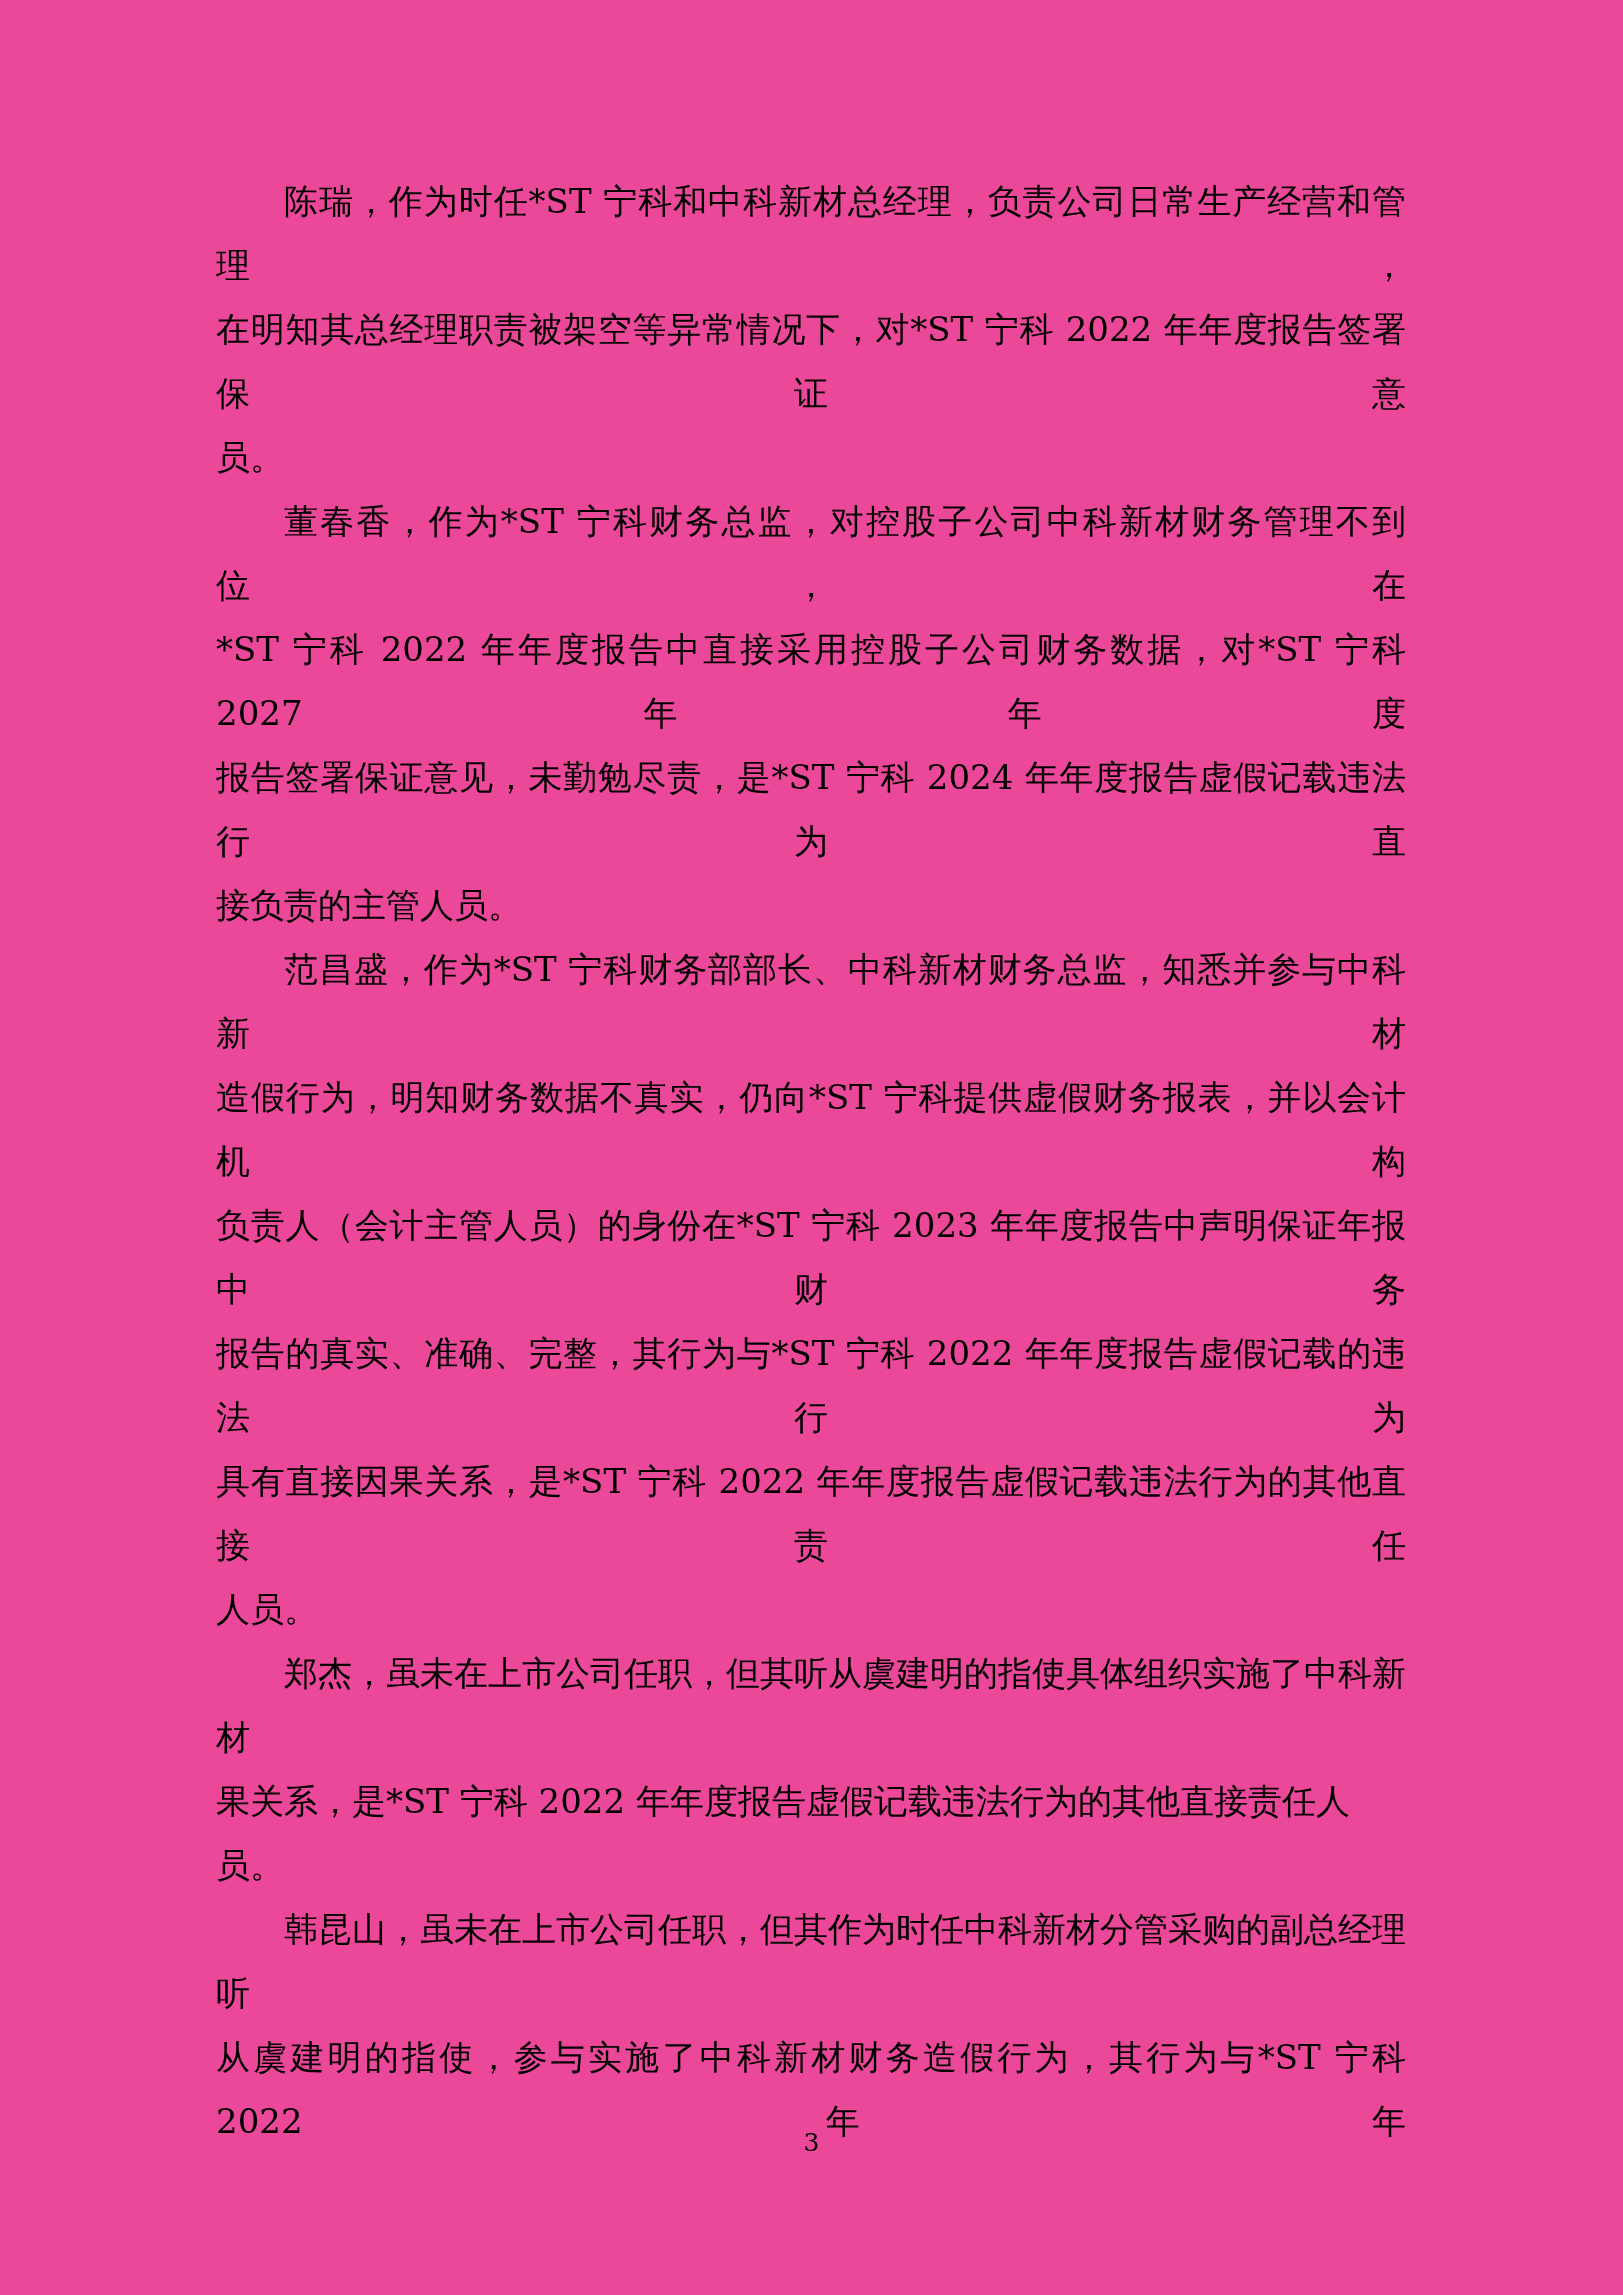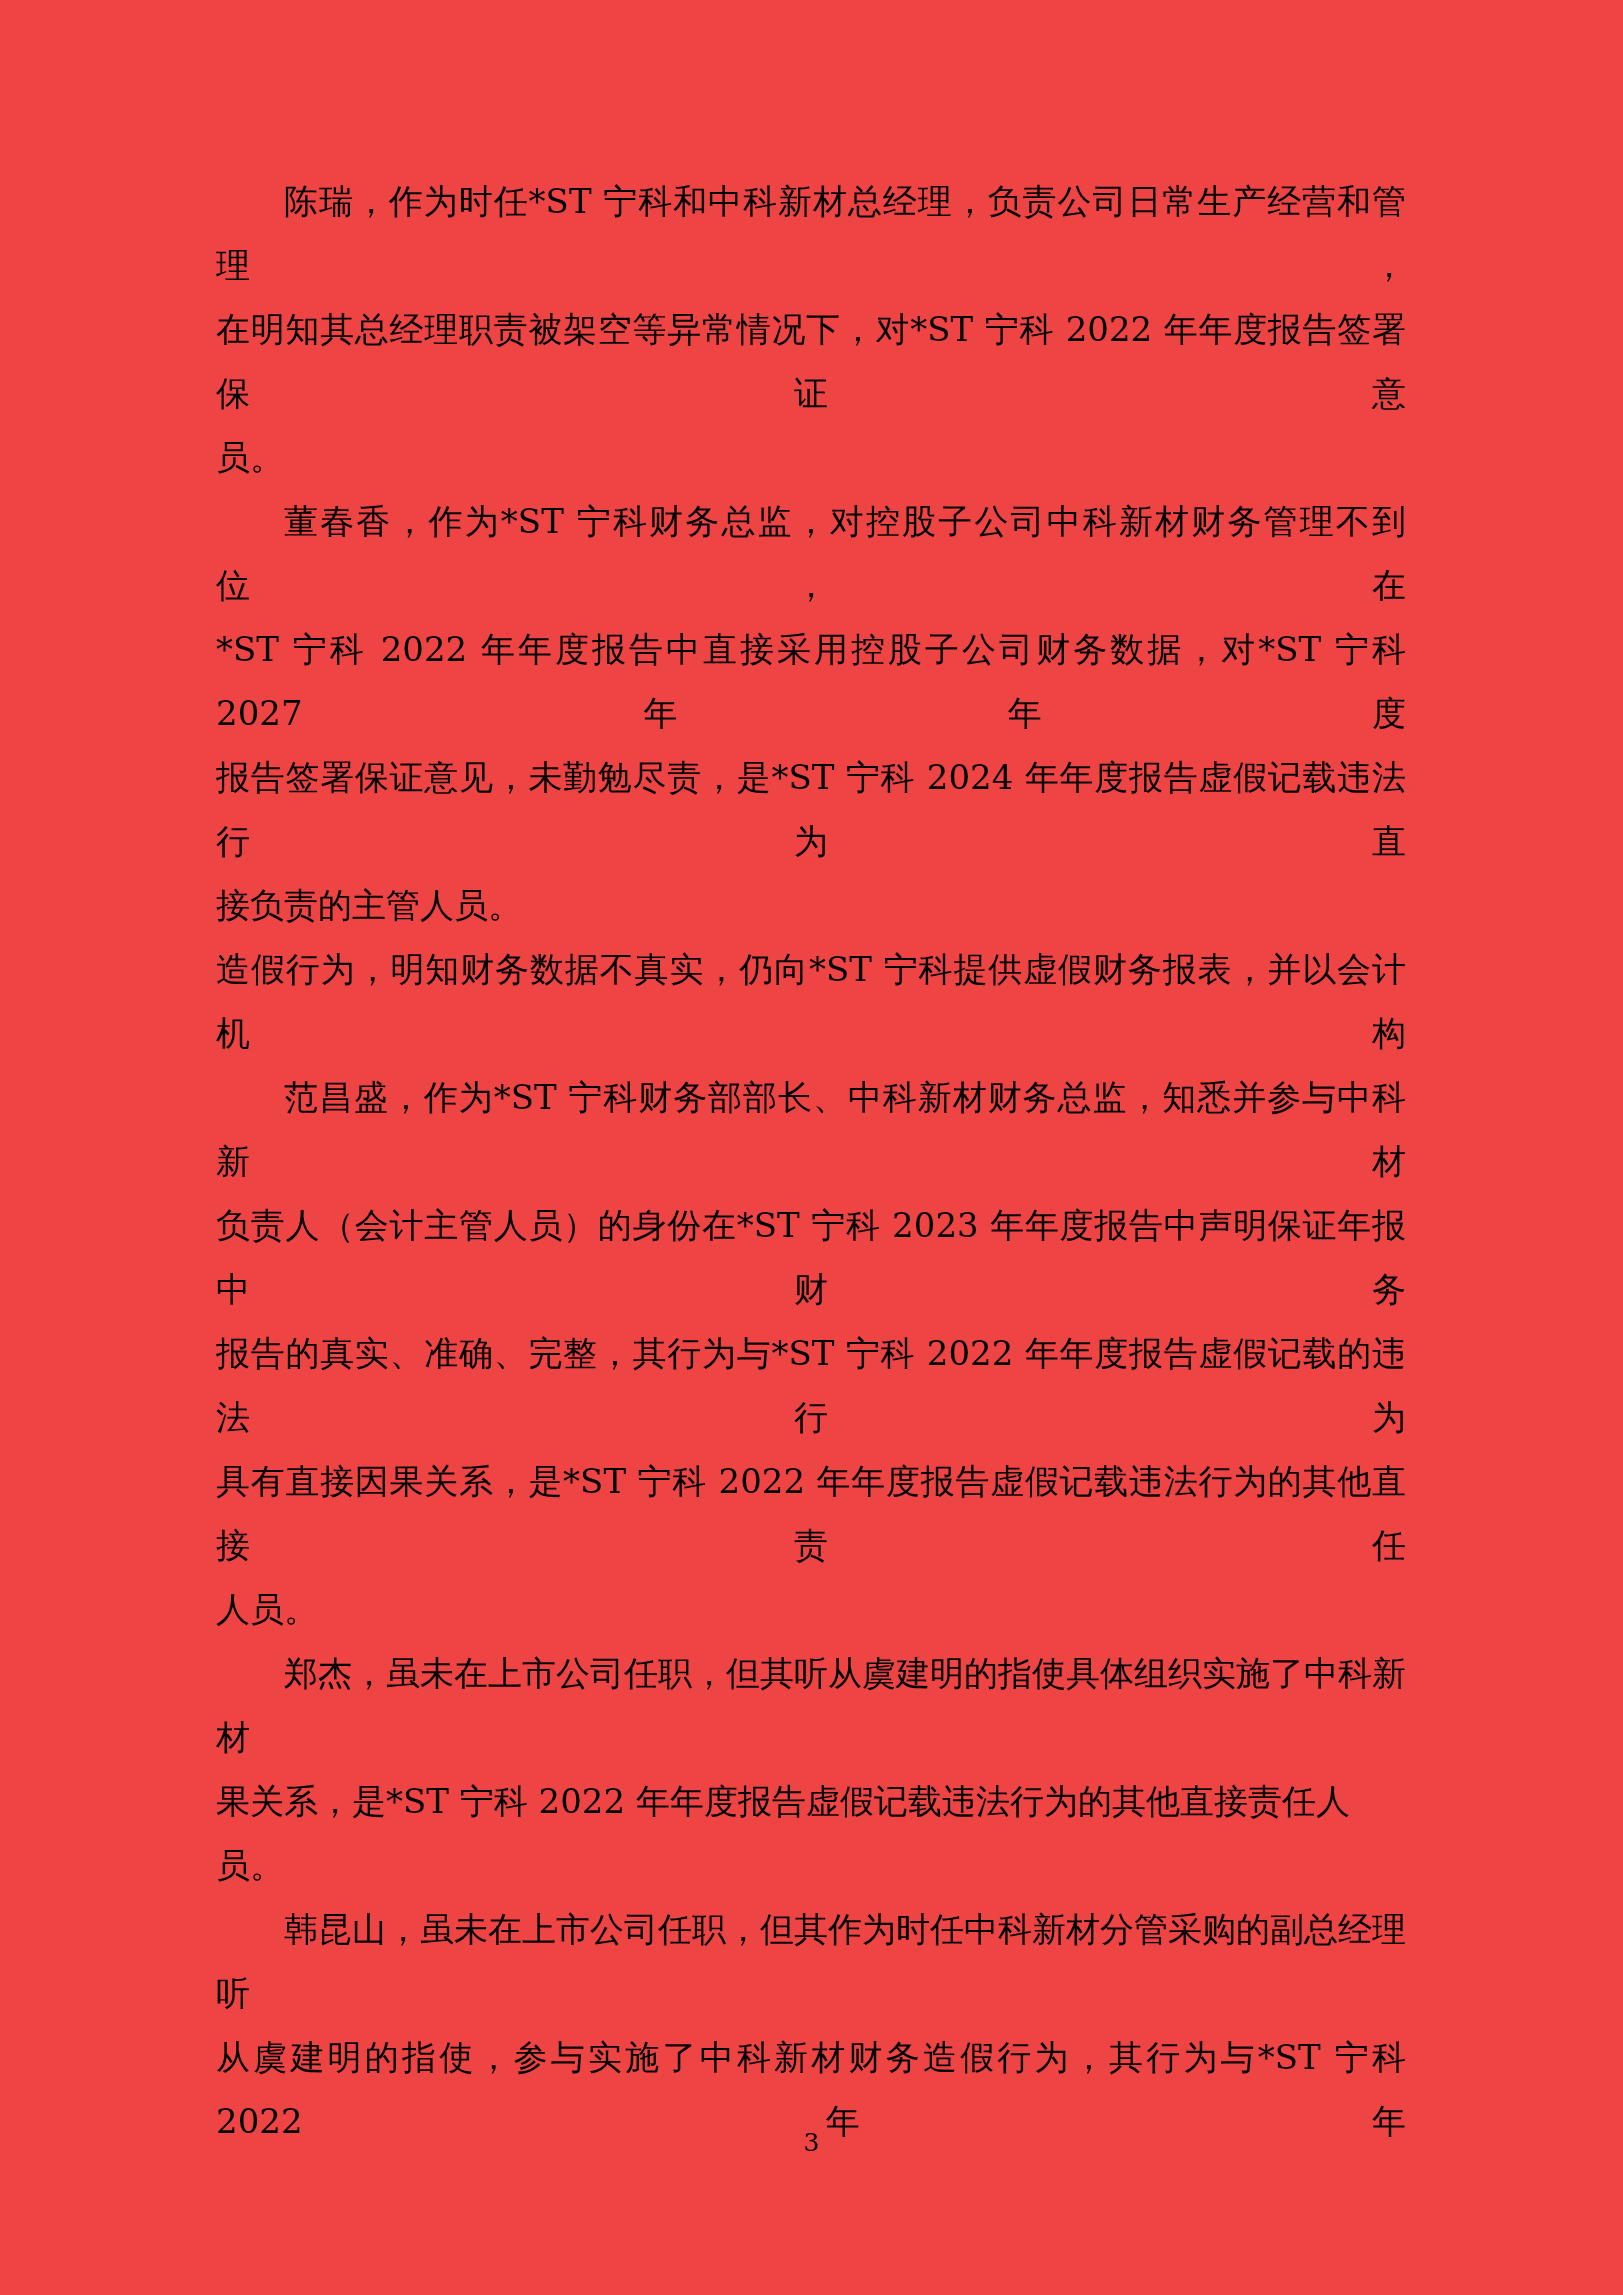--- a/index.html
+++ b/index.html
@@ -4,21 +4,21 @@
 <style>
   html, body {
     margin: 0;
     padding: 0;
     background: #ffffff;
   }
   .sheet {
     position: relative;
     width: 1623px;
     height: 2295px;
-    background: #ef4444;
+    background: #ec4899;
     overflow: hidden;
   }
   .text-block {
     position: absolute;
     left: 216px;
     top: 169px;
     width: 1190px;
   }
   .para {
     margin: 0;
@@ -63,22 +63,22 @@
     </div>
 
     <div class="para">
       <div class="line indent fill">董春香，作为*ST 宁科财务总监，对控股子公司中科新材财务管理不到位，在</div>
       <div class="line fill">*ST 宁科 2022 年年度报告中直接采用控股子公司财务数据，对*ST 宁科 2027 年年度</div>
       <div class="line fill">报告签署保证意见，未勤勉尽责，是*ST 宁科 2024 年年度报告虚假记载违法行为直</div>
       <div class="line">接负责的主管人员。</div>
     </div>
 
     <div class="para">
+      <div class="line indent fill">范昌盛，作为*ST 宁科财务部部长、中科新材财务总监，知悉并参与中科新材</div>
       <div class="line fill">造假行为，明知财务数据不真实，仍向*ST 宁科提供虚假财务报表，并以会计机构</div>
-      <div class="line indent fill">范昌盛，作为*ST 宁科财务部部长、中科新材财务总监，知悉并参与中科新材</div>
       <div class="line fill">负责人（会计主管人员）的身份在*ST 宁科 2023 年年度报告中声明保证年报中财务</div>
       <div class="line fill">报告的真实、准确、完整，其行为与*ST 宁科 2022 年年度报告虚假记载的违法行为</div>
       <div class="line fill">具有直接因果关系，是*ST 宁科 2022 年年度报告虚假记载违法行为的其他直接责任</div>
       <div class="line">人员。</div>
     </div>
 
     <div class="para">
       <div class="line indent fill">郑杰，虽未在上市公司任职，但其听从虞建明的指使具体组织实施了中科新材</div>
       <div class="line">果关系，是*ST 宁科 2022 年年度报告虚假记载违法行为的其他直接责任人员。</div>
     </div>

